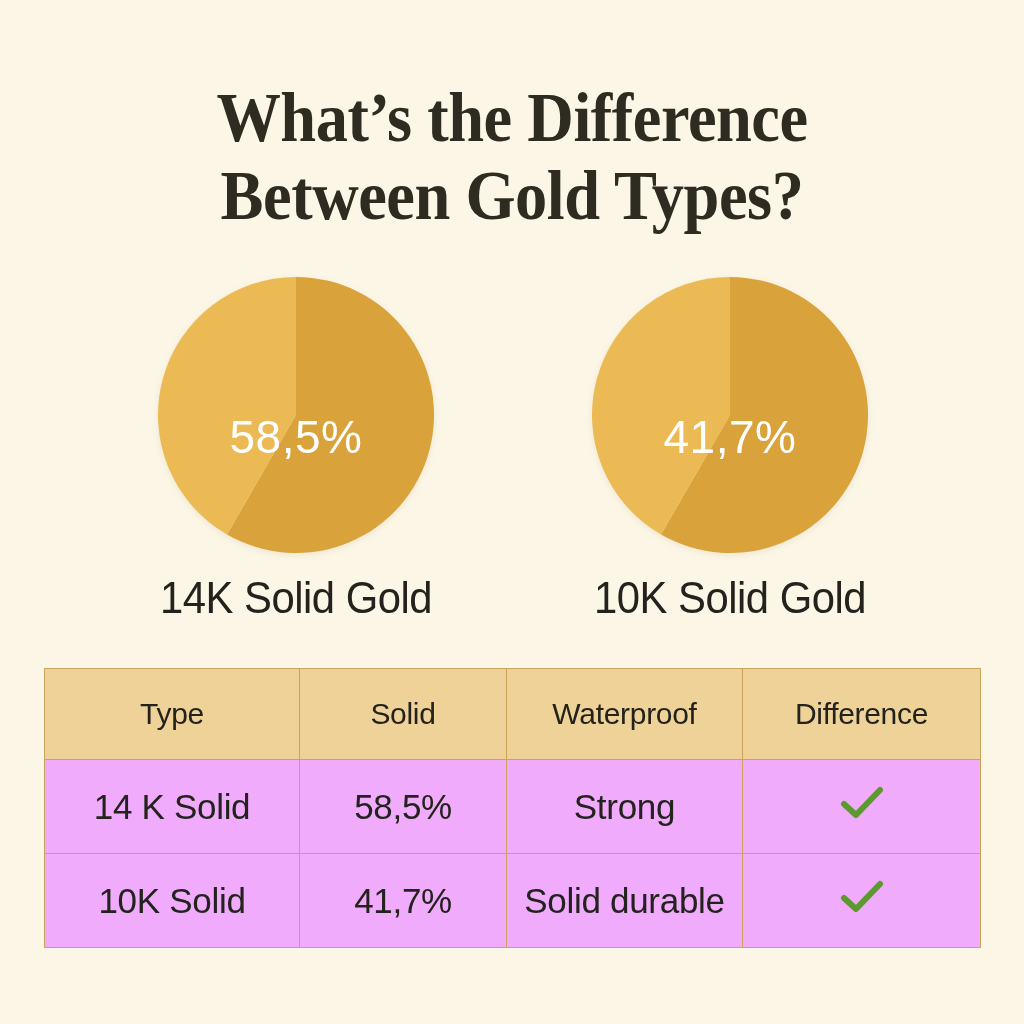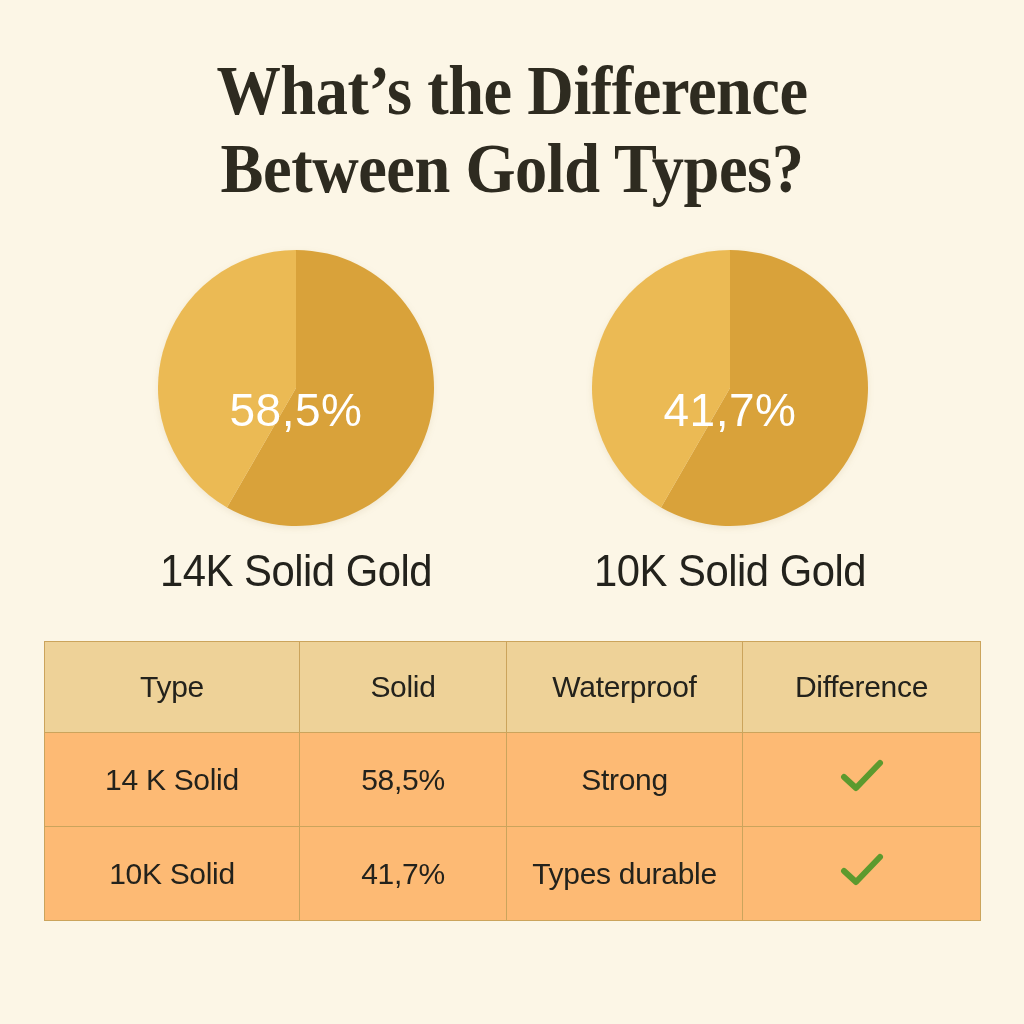--- a/index.html
+++ b/index.html
@@ -10,20 +10,21 @@
     width: 1024px;
     height: 1024px;
     background: #FCF6E6;
     font-family: "Liberation Sans", sans-serif;
     overflow: hidden;
     position: relative;
   }
   .infographic {
     position: absolute;
     inset: 0;
+    margin-top: 27px;
   }
 
   
   .title {
     position: absolute;
     top: 52px;
     left: 0;
     width: 1024px;
     text-align: center;
     font-family: "Liberation Serif", "DejaVu Serif", serif;
@@ -101,23 +102,23 @@
     font-weight: 400;
     color: #23221C;
   }
   table.compare th {
     background: #EED298;
     height: 88px;
     font-size: 30px;
     letter-spacing: -0.3px;
   }
   table.compare td {
-    background: #fdba74;
+    background: #f0abfc;
     height: 91px;
-    font-size: 30px;
+    font-size: 35px;
     letter-spacing: -0.3px;
   }
   .col-type       { width: 255px; }
   .col-purity     { width: 207px; }
   .col-durability { width: 236px; }
   .col-waterproof { width: 238px; }
 
   .check {
     display: inline-block;
     line-height: 1;
@@ -188,21 +189,21 @@
             <span class="check">
               <svg width="44" height="36" viewBox="0 0 44 36" aria-hidden="true">
                 <path d="M4 19 L16 30 L40 5" fill="none" stroke="#5C9A2E" stroke-width="6" stroke-linecap="round" stroke-linejoin="round"></path>
               </svg>
             </span>
           </td>
         </tr>
         <tr>
           <td>10K Solid</td>
           <td>41,7%</td>
-          <td>Types durable</td>
+          <td>Solid durable</td>
           <td>
             <span class="check">
               <svg width="44" height="36" viewBox="0 0 44 36" aria-hidden="true">
                 <path d="M4 19 L16 30 L40 5" fill="none" stroke="#5C9A2E" stroke-width="6" stroke-linecap="round" stroke-linejoin="round"></path>
               </svg>
             </span>
           </td>
         </tr>
       </tbody>
     </table>

